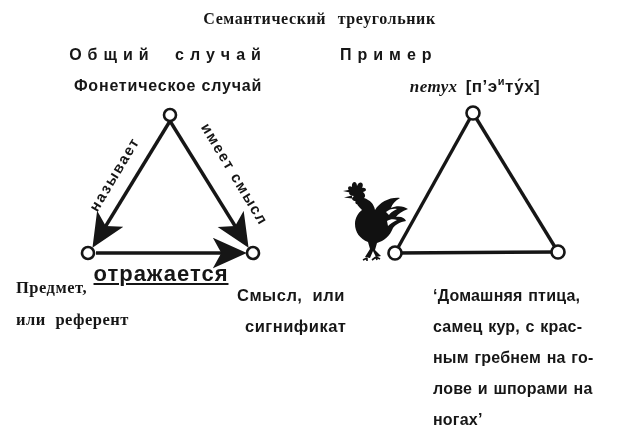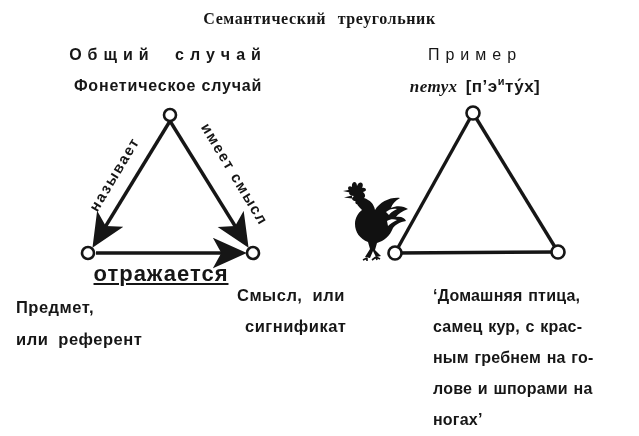--- a/index.html
+++ b/index.html
@@ -19,22 +19,22 @@
   }
   .heading-left{
     position:absolute;left:40px;top:46px;width:256px;text-align:center;
     font-size:16px;letter-spacing:6px;word-spacing:10px;font-weight:bold;
   }
   .subheading-left{
     position:absolute;left:40px;top:77px;width:256px;text-align:center;
     font-size:16px;letter-spacing:0.8px;font-weight:bold;
   }
   .heading-right{
-    position:absolute;left:340px;top:46px;width:270px;text-align:center;
-    font-size:16px;letter-spacing:6px;font-weight:normal;
+    position:absolute;left:340px;top:46px;width:270px;text-align:left;
+    font-size:16px;letter-spacing:6px;font-weight:bold;
   }
   .phonetic-line{
     position:absolute;left:340px;top:75px;width:270px;text-align:center;
     font-size:17px;font-weight:bold;letter-spacing:0.5px;
   }
   .phonetic-line .word{
     font-family:"Liberation Serif", serif;font-style:italic;font-weight:bold;
     margin-right:8px;
   }
   .phonetic-line sup{font-size:11px;}
@@ -42,21 +42,21 @@
   .edge-label{
     position:absolute;
     font-size:15px;font-weight:bold;letter-spacing:1.6px;
     white-space:nowrap;
   }
   .edge-label.rot-left{transform:translate(-50%,-50%) rotate(-59deg);}
   .edge-label.rot-right{transform:translate(-50%,-50%) rotate(59deg);}
   .edge-label.bottom{transform:translate(-50%,-50%);font-size:22px;letter-spacing:1px;text-decoration:underline;}
   .block{position:absolute;font-size:16.5px;letter-spacing:0.5px;word-spacing:5px;}
   .block .ln{display:block;}
-  .object-block{left:16px;top:292px;line-height:31.5px;font-weight:bold;}
+  .object-block{left:16px;top:272px;line-height:31.5px;font-weight:bold;font-family:Liberation Serif, serif;}
   .sense-block{left:221px;top:280px;line-height:31px;font-weight:bold;margin-left:16px;}
   .sense-block .ln:nth-child(2){margin-left:8px;}
   .gloss-block{left:433px;top:280px;width:184px;line-height:31px;font-size:16px;font-weight:bold;letter-spacing:0.2px;word-spacing:1px;}
 </style>
 </head>
 <body>
 
 <div class="canvas">
 
   <div class="title">Семантический треугольник</div>

